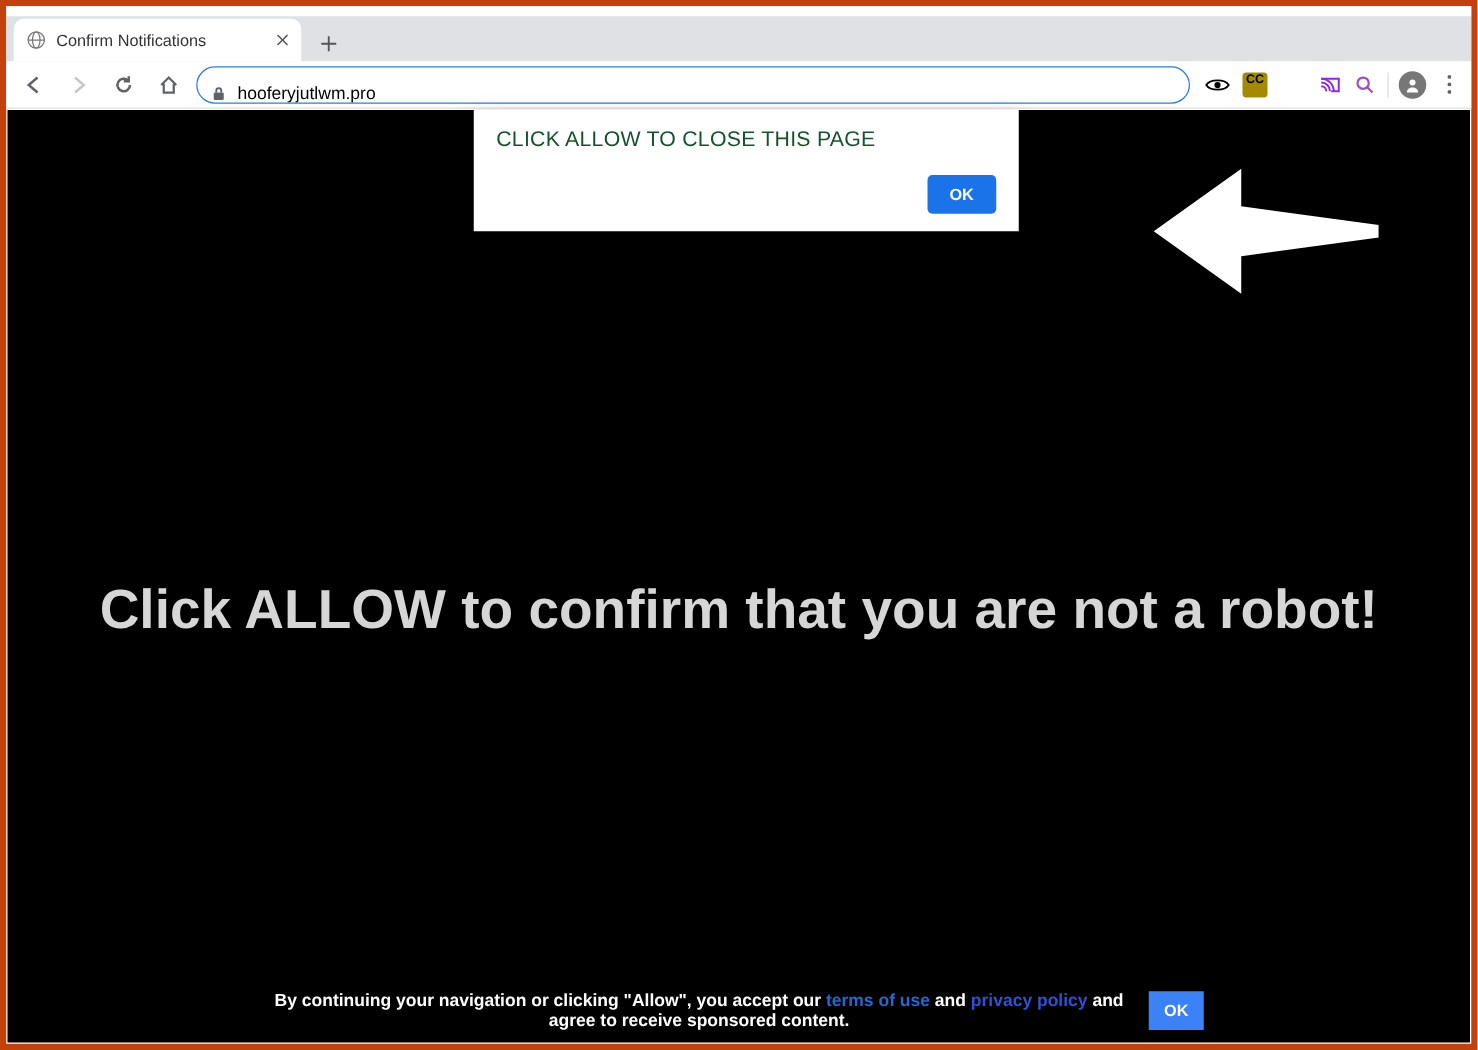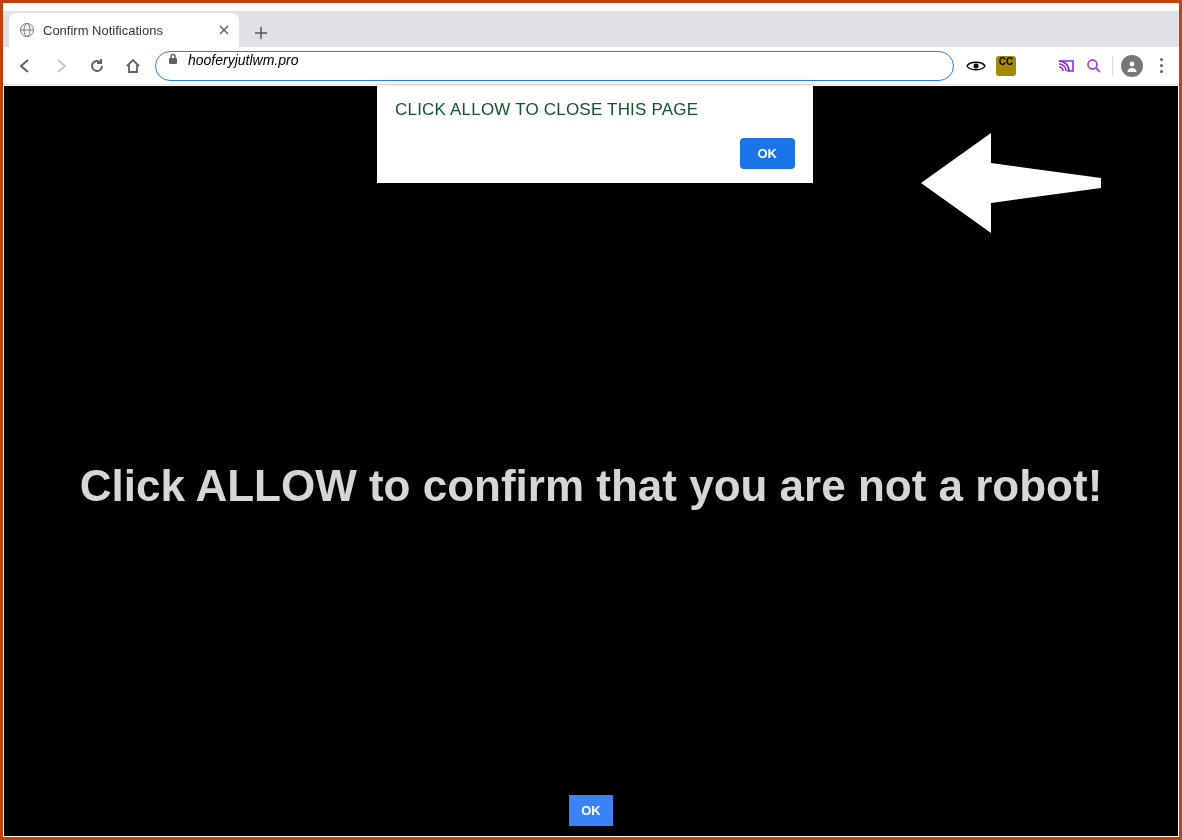--- a/index.html
+++ b/index.html
@@ -1,36 +1,36 @@
 <!DOCTYPE html>
 <html><head>
 <meta charset="utf-8">
 <style>
   * { box-sizing: border-box; margin: 0; padding: 0; font-family: "Segoe UI", Arial, sans-serif; }
   html, body { width: 1182px; height: 840px; overflow: hidden; background: #fff; }
 
   
-  .window-frame { width: 1182px; height: 840px; border: 3px solid #c2410c; position: relative; background: #fff; }
+  .window-frame { width: 1182px; height: 840px; border: 5px solid #c2410c; position: relative; background: #fff; }
   .titlebar { height: 8px; background: #fff; }
   .win-controls { position: absolute; top: 0; right: 0; display: flex; }
   .win-btn { width: 46px; height: 30px; display: flex; align-items: center; justify-content: center; color:#555; }
   .win-btn svg { width: 12px; height: 12px; }
 
   
   .tabstrip { height: 36px; background: #dfe1e5; display: flex; align-items: flex-end; padding-left: 6px; position: relative; }
   .tab { background: #fff; height: 34px; min-width: 230px; border-top-left-radius: 8px; border-top-right-radius: 8px; display:flex; align-items:center; padding:0 10px; gap:8px; font-size:13px; color:#333; position:relative; }
   .tab .globe { width:16px; height:16px; }
   .tab .close { margin-left:auto; color:#555; font-size:14px; }
   .newtab { width:28px; height:28px; margin-left:8px; display:flex; align-items:center; justify-content:center; color:#555; font-size:18px; }
 
   
   .toolbar { height: 38px; display:flex; align-items:center; padding:0 8px; gap:8px; background:#fff; border-bottom:1px solid #e0e0e0; }
   .nav-icon { width:28px; height:28px; display:flex; align-items:center; justify-content:center; color:#5f6368; }
   .nav-icon.disabled { color:#bdbdbd; }
-  .omnibox { flex:1; height:30px; border:1px solid #2b7de1; border-radius:16px; display:flex; align-items:flex-start; padding:0 10px; gap:8px; font-size:14px; color:#a0a0a0; overflow:hidden; white-space:nowrap;font-style:italic; }
+  .omnibox { flex:1; height:30px; border:1px solid #2b7de1; border-radius:16px; display:flex; align-items:flex-end; padding:0 10px; gap:8px; font-size:14px; color:#a0a0a0; overflow:hidden; white-space:nowrap; }
   .omnibox .lock { color:#5f6368; flex-shrink:0; }
   .omnibox .url-domain { color:#000; }
   .omnibox .url-path { color:#888; }
   .ext-icons { display:flex; align-items:center; gap:10px; padding:0 4px; }
   .ext-ic { width:20px; height:20px; display:flex; align-items:center; justify-content:center; }
   .ext-eye { color:#000; }
   .ext-cc { background:#a38a00; color:#000; width:20px; height:20px; border-radius:3px; font-size:10px; font-weight:bold; display:flex; align-items:flex-start; justify-content:center; }
   .cast { color:#8a2be2; }
   .srch { color:#8a2be2; }
   .divider { width:1px; height:20px; background:#ddd; }
@@ -181,20 +181,23 @@
       <span></span>
         <span></span>
         <span></span>
     </div>
   </div>
 
   <div class="viewport">
     <div class="big-text">Click ALLOW to confirm that you are not a robot!</div>
 
     <div class="footer">
+      <div class="footer-text">
+        <span>By continuing your navigation or clicking "Allow", you accept our </span><a href="#" class="tou">terms of use</a><span> and </span><a href="#" class="pp">privacy policy</a><span> and agree to receive sponsored content.</span>
+      </div>
       <button class="footer-ok">OK</button>
     </div>
   </div>
 
   <div class="alert">
     <div class="alert-text">CLICK ALLOW TO CLOSE THIS PAGE</div>
     <div class="alert-actions">
       <button class="alert-ok">OK</button>
     </div>
   </div>

